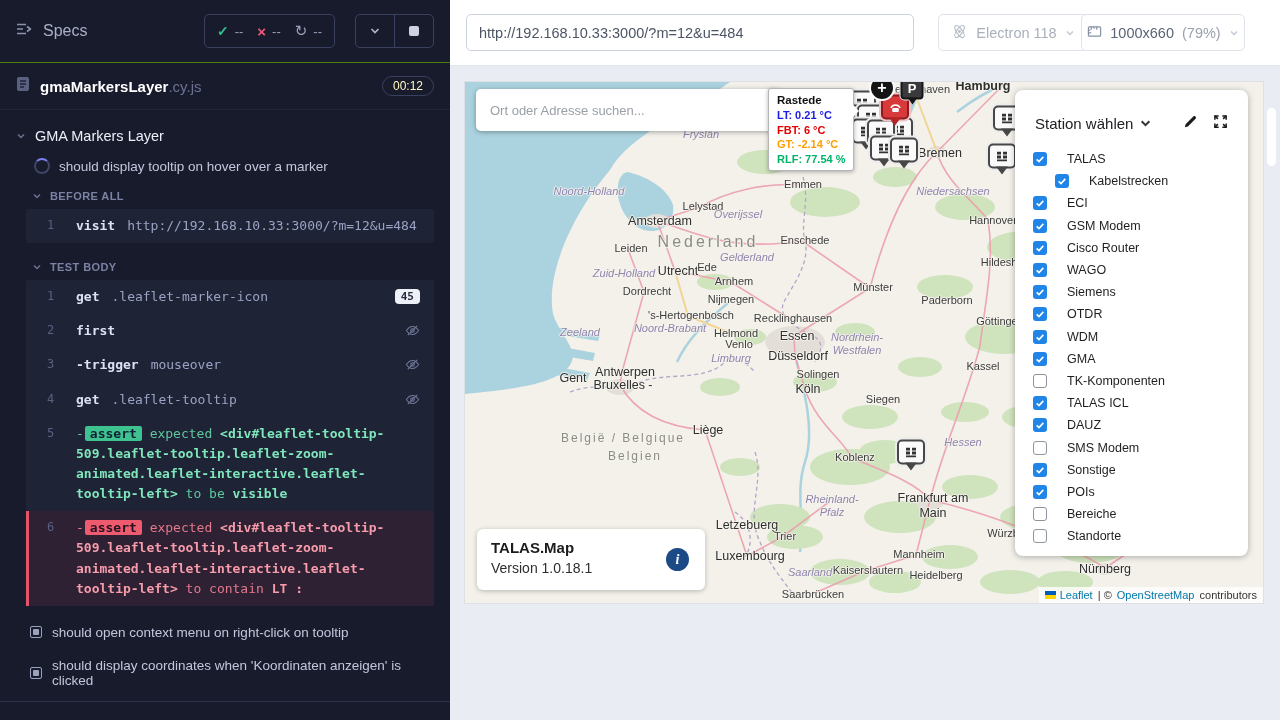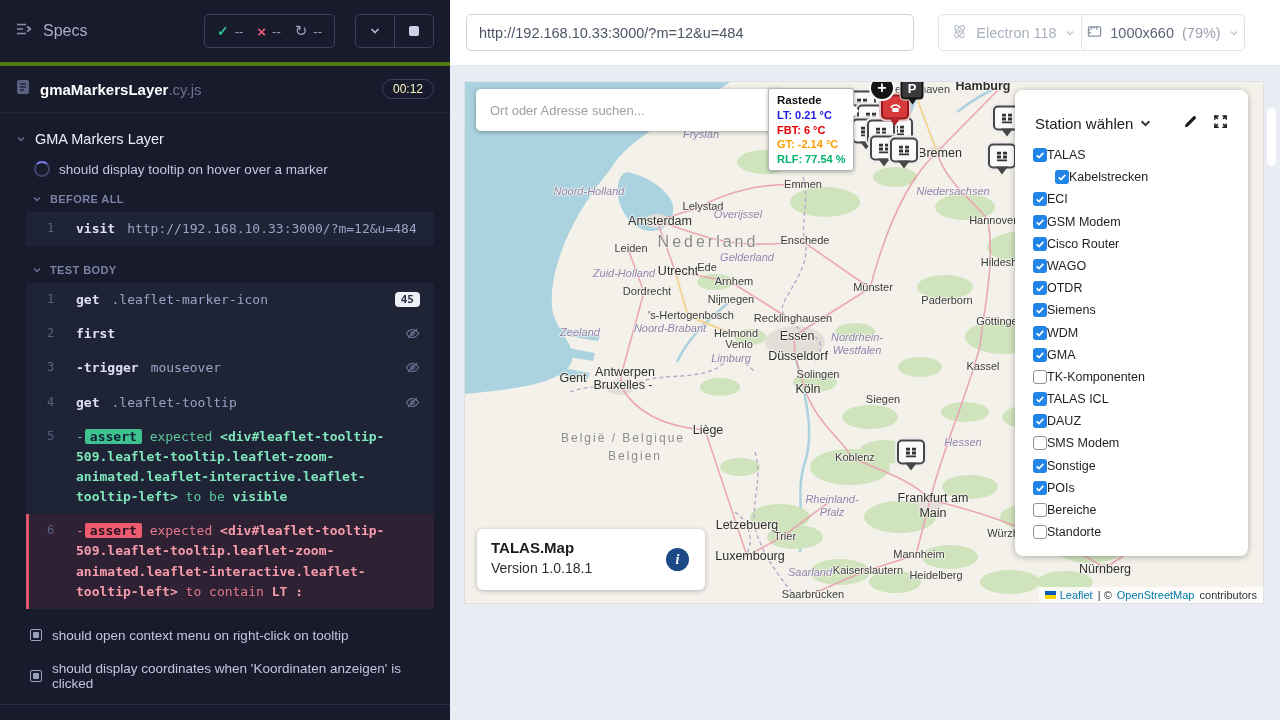--- a/index.html
+++ b/index.html
@@ -1,20 +1,20 @@
 <!DOCTYPE html>
 <html><head>
 <meta charset="utf-8">
 <style>
   html,body{margin:0;padding:0}
   body{width:1280px;height:720px;overflow:hidden;display:flex;font-family:"Liberation Sans",sans-serif;background:#e9ecf2}
 
   
   .sidebar{width:450px;flex-shrink:0;background:#181b2b;color:#c6cade;display:flex;flex-direction:column;overflow:hidden}
-  .sb-header{height:62px;border-bottom:4px solid #4d7c0f;display:flex;align-items:center;padding:0 16px;gap:10px;flex-shrink:0}
+  .sb-header{height:62px;border-bottom:1px solid #4d7c0f;display:flex;align-items:center;padding:0 16px;gap:10px;flex-shrink:0}
   .sb-title{color:#a9b0c9;font-size:16px}
   .stats{margin-left:auto;display:flex;align-items:center;border:1px solid #3a4160;border-radius:5px;height:32px;padding:0 12px;gap:14px;color:#9aa1bd;font-size:13px}
   .stat{display:flex;gap:6px;align-items:center}
   .stat .ok{color:#2fbf8f;font-weight:bold;font-size:14px}
   .stat .fail{color:#ef5c75;font-weight:bold;font-size:15px}
   .stat .run{color:#9aa1bd;font-size:15px}
   .controls{display:flex;border:1px solid #3a4160;border-radius:5px;height:32px;margin-left:10px}
   .ctrl{width:38px;display:flex;align-items:center;justify-content:center;color:#aeb4cc}
   .ctrl + .ctrl{border-left:1px solid #3a4160}
   .stop-sq{width:10px;height:10px;background:#ccd1e4;border-radius:2px}
@@ -89,21 +89,21 @@
   .version-card{position:absolute;left:12px;top:447px;width:228px;height:61px;background:#fff;border-radius:6px;box-shadow:0 1px 5px rgba(0,0,0,.25);z-index:30;padding:10px 14px;box-sizing:border-box}
   .vc-title{font-size:15px;font-weight:bold;color:#1c1c1c}
   .vc-version{font-size:14px;color:#2e2e2e;margin-top:4px}
   .vc-info{position:absolute;right:16px;top:19px;width:23px;height:23px;border-radius:50%;background:#1b4a86;color:#fff;display:flex;align-items:center;justify-content:center;font-family:"Liberation Serif",serif;font-style:italic;font-weight:bold;font-size:14px}
 
   .station-panel{position:absolute;left:550px;top:8px;width:233px;height:466px;background:#fff;border-radius:8px;box-shadow:0 1px 6px rgba(0,0,0,.3);z-index:35;box-sizing:border-box;padding-top:24px}
   .sp-header{display:flex;align-items:center;padding:0 20px;gap:7px;color:#202124}
   .sp-title{font-size:15px}
   .sp-icons{margin-left:auto;display:flex;gap:15px;align-items:center}
   .sp-list{margin-top:15px;padding-left:18px}
-  .sp-row{display:flex;gap:0;height:22.2px}
+  .sp-row{display:flex;align-items:center;gap:20px;height:22.2px}
   .sp-row.indent{margin-left:22px}
   .cb{width:14px;height:14px;border-radius:3px;flex-shrink:0;box-sizing:border-box;display:flex;align-items:center;justify-content:center}
   .cb.on{background:#2185e8}
   .cb.off{border:1.5px solid #8d939c;background:#fff}
   .sp-label{font-size:12.5px;color:#1f1f1f}
 
   .attribution{position:absolute;right:0;bottom:0;background:rgba(255,255,255,.78);padding:2px 6px;font-size:11px;color:#333;z-index:38;display:flex;align-items:center;gap:2px;white-space:pre}
   .attr-link{color:#0078a8}
   .flag{width:11px;height:8px;display:inline-block;background:linear-gradient(#005bbb 50%,#ffd500 50%);margin-right:2px}
 </style>
@@ -666,29 +666,29 @@
               </svg>
             </span>
             <span class="sp-label">WAGO</span>
           </div>
           <div class="sp-row">
             <span class="cb on">
               <svg width="10" height="10" viewBox="0 0 12 12">
                 <polyline points="2,6.5 4.8,9 10,3.5" fill="none" stroke="#fff" stroke-width="2"></polyline>
               </svg>
             </span>
+            <span class="sp-label">Siemens</span>
+          </div>
+          <div class="sp-row">
+            <span class="cb on">
+              <svg width="10" height="10" viewBox="0 0 12 12">
+                <polyline points="2,6.5 4.8,9 10,3.5" fill="none" stroke="#fff" stroke-width="2"></polyline>
+              </svg>
+            </span>
             <span class="sp-label">OTDR</span>
-          </div>
-          <div class="sp-row">
-            <span class="cb on">
-              <svg width="10" height="10" viewBox="0 0 12 12">
-                <polyline points="2,6.5 4.8,9 10,3.5" fill="none" stroke="#fff" stroke-width="2"></polyline>
-              </svg>
-            </span>
-            <span class="sp-label">Siemens</span>
           </div>
           <div class="sp-row">
             <span class="cb on">
               <svg width="10" height="10" viewBox="0 0 12 12">
                 <polyline points="2,6.5 4.8,9 10,3.5" fill="none" stroke="#fff" stroke-width="2"></polyline>
               </svg>
             </span>
             <span class="sp-label">WDM</span>
           </div>
           <div class="sp-row">

